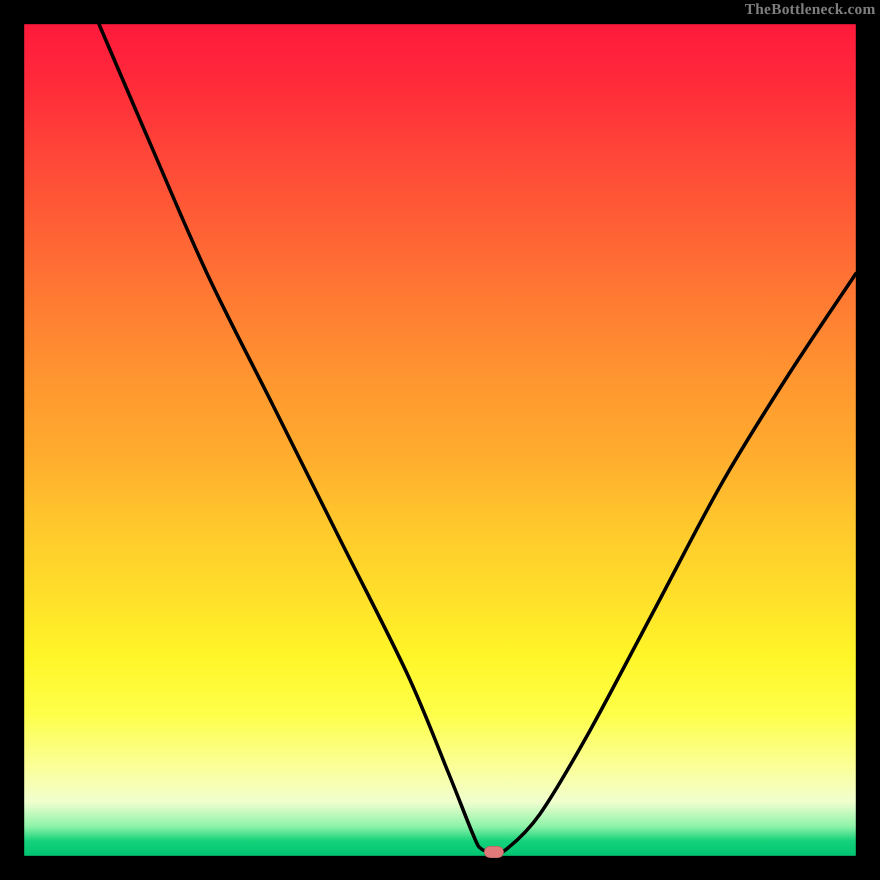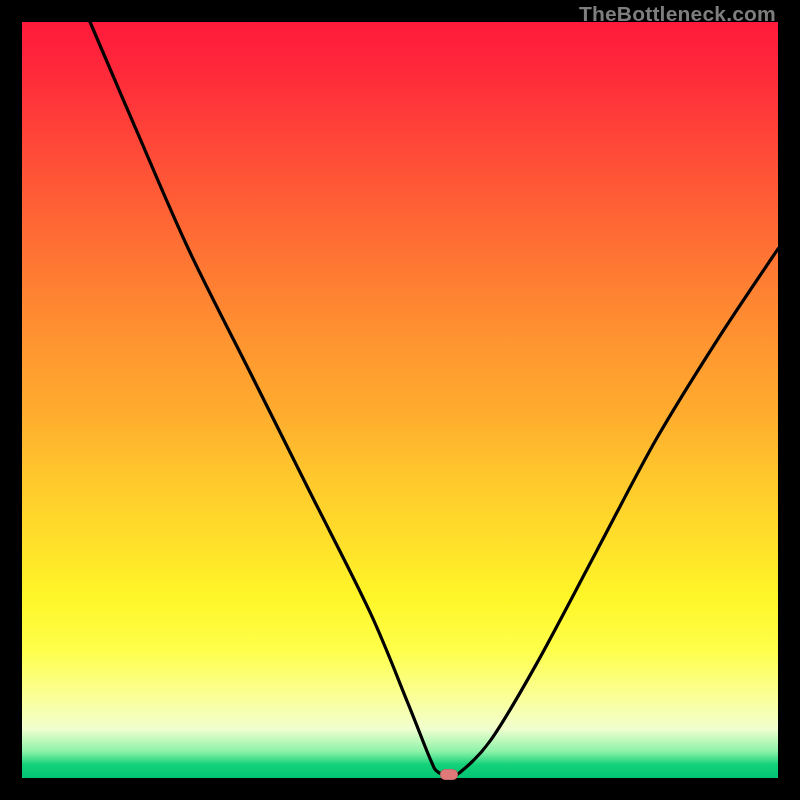--- a/index.html
+++ b/index.html
@@ -39,25 +39,26 @@
       #fbff94 89%,
       #f1ffcf 93.5%,
       #8cf2a8 96.5%,
       #15d27a 98.2%,
       #00c472 100%
     );
   }
   .watermark {
     position: absolute;
     top: 2px;
-    right: 24px;
-    font-size: 21px;
+    right: 4px;
+    font-size: 14px;
     font-weight: 600;
     color: #7e7e7e;
     letter-spacing: 0.2px;
+    font-family: Liberation Serif, serif;
   }
   .marker {
     position: absolute;
     width: 18px;
     height: 11px;
     border-radius: 6px;
     background: #e07a7a;
     box-shadow: 0 0 0 0.5px rgba(0,0,0,0.25) inset;
   }
   svg.curve {

